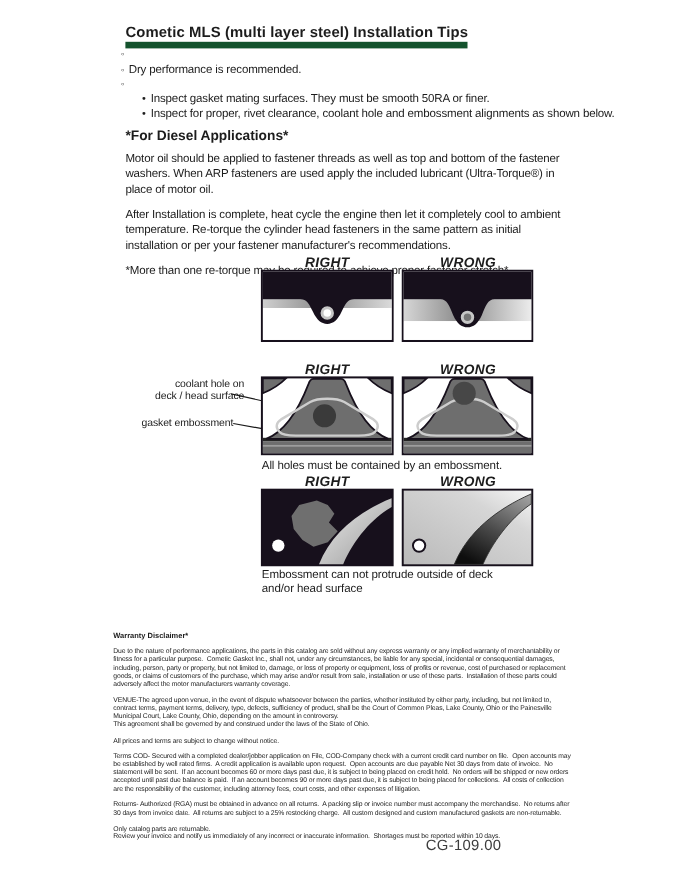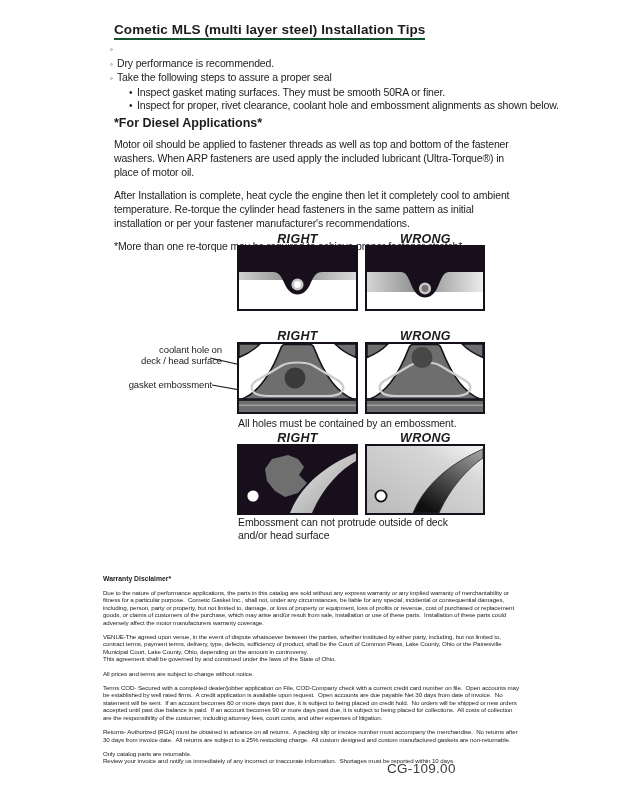--- a/index.html
+++ b/index.html
@@ -1,20 +1,20 @@
 <!DOCTYPE html>
 <html style="--ink: #1c1c1c; --diagram_black: #17101c; --gasket_gray: #6e6e6e; --hole_gray: #3a3a3a; --emboss_light: #cdcdcd; --footer_gray: #3c3c3c;"><head>
 <meta charset="utf-8">
 <style>
   html,body{margin:0;padding:0;background:#ffffff;}
   .page{position:relative;width:618px;height:800px;background:#ffffff;overflow:hidden;
         font-family:"Liberation Sans",sans-serif;color:var(--ink,#1c1c1c);}
 
   .title{position:absolute;left:114px;top:22px;font-size:13.5px;font-weight:bold;
-         letter-spacing:.1px;border-bottom:2px solid #14532d;padding-bottom:1px;}
+         letter-spacing:.1px;border-bottom:6px solid #14532d;padding-bottom:1px;}
 
   .tips{position:absolute;left:110px;top:43px;font-size:10.5px;letter-spacing:-.15px;
         line-height:13.6px;white-space:nowrap;}
   .tip{display:flex;align-items:baseline;}
   .tip .marker{width:7px;font-size:8.5px;flex:0 0 auto;}
   .tip.sub{margin-left:19px;}
   .tip.sub .marker{font-size:10px;width:8px;}
 
   .diesel{position:absolute;left:114px;top:116px;width:404px;font-size:10.5px;
           letter-spacing:-.15px;line-height:14px;}
@@ -46,21 +46,20 @@
   <div class="tips">
     <div class="tip">
         <span class="marker">◦</span>
       </div>
     <div class="tip">
         <span class="marker">◦</span>
         <span>Dry performance is recommended.</span>
       </div>
     <div class="tip">
         <span class="marker">◦</span>
-        <span>Take the following steps to assure a proper seal</span>
       </div>
     <div class="tip sub">
         <span class="marker">•</span>
         <span>Inspect gasket mating surfaces.  They must be smooth 50RA or finer.</span>
       </div>
     <div class="tip sub">
         <span class="marker">•</span>
         <span>Inspect for proper, rivet clearance, coolant hole and embossment alignments as shown below.</span>
       </div>
   </div>

